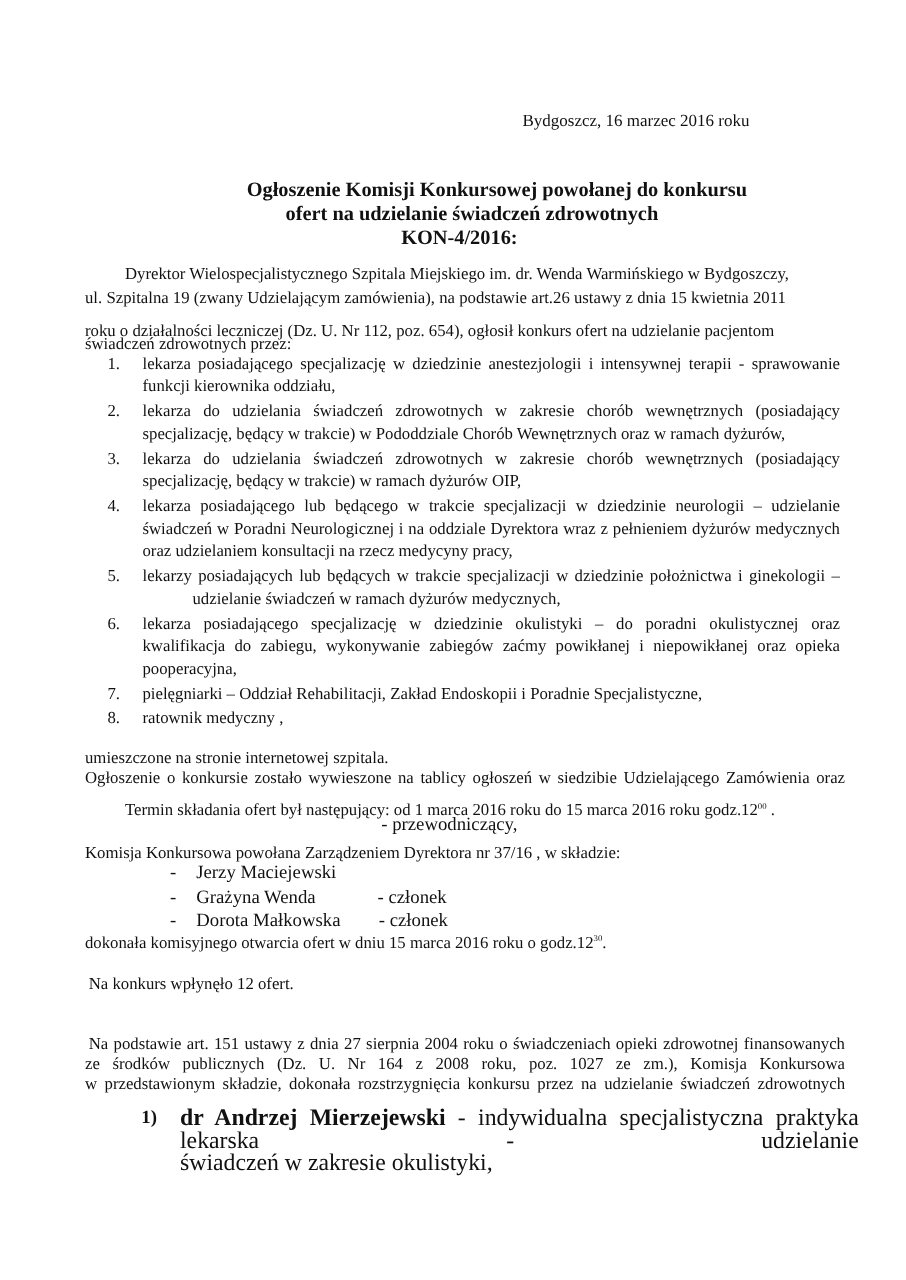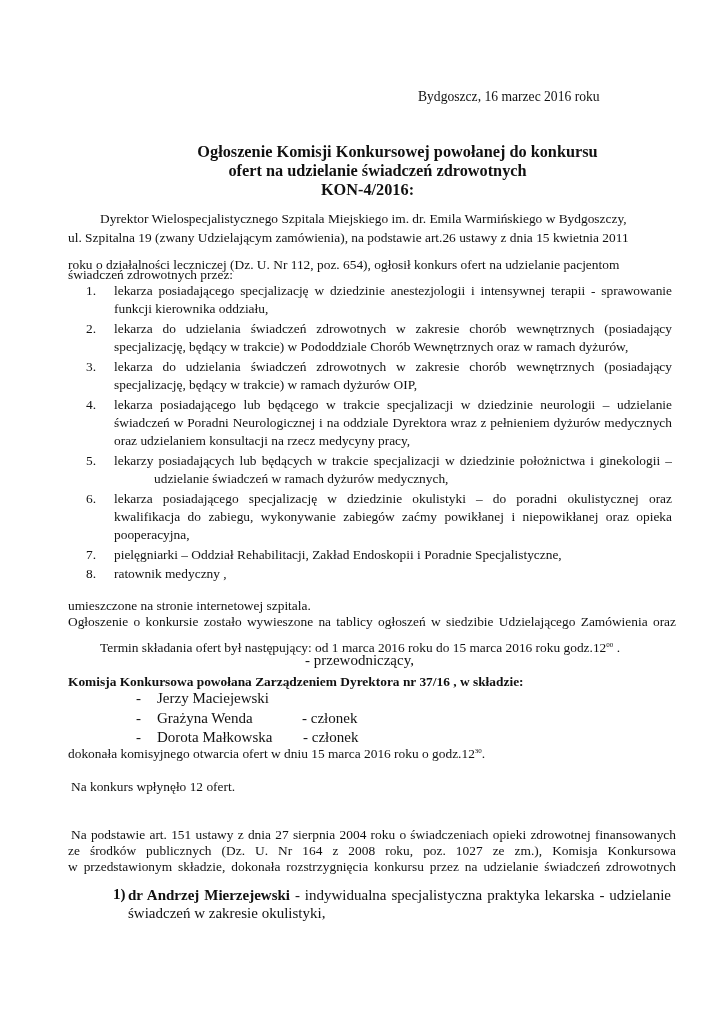--- a/index.html
+++ b/index.html
@@ -17,36 +17,36 @@
   .intro { left: 100px; top: 211px; }
   .list-num { left: 86px; }
   .item-text { left: 114px; width: 558px; white-space: normal; text-align: justify; text-align-last: justify; }
   .item-text.last { text-align-last: left; }
   .para { left: 68px; width: 608px; white-space: normal; text-align: justify; }
   .para .l { display: block; text-align: justify; text-align-last: justify; }
   .para .l.last { text-align-last: left; }
   sup { font-size: 7px; vertical-align: 5px; line-height: 0; }
   .member { font-size: 15px; }
   .winner-num { left: 113px; font-weight: bold; font-size: 15px; }
-  .winner { left: 128px; width: 543px; font-size: 15px; line-height: 18px; white-space: normal; }
+  .winner { left: 144px; width: 543px; font-size: 19px; line-height: 18px; white-space: normal; }
   .winner .l1 { display: block; text-align: justify; text-align-last: justify; }
   .winner b { font-weight: bold; }
 </style>
 </head>
 <body>
 
 <div>
 
   <div class="abs date">Bydgoszcz,  16 marzec 2016 roku</div>
 
   <div class="abs title t1">Ogłoszenie Komisji Konkursowej powołanej do konkursu</div>
   <div class="abs title t2">ofert na udzielanie świadczeń zdrowotnych</div>
   <div class="abs title t3">KON-4/2016:</div>
 
-  <div class="abs intro">Dyrektor Wielospecjalistycznego Szpitala Miejskiego im. dr. Emila Warmińskiego w Bydgoszczy,</div>
+  <div class="abs intro">Dyrektor Wielospecjalistycznego Szpitala Miejskiego im. dr. Wenda Warmińskiego w Bydgoszczy,</div>
   <div class="abs" style="left:68px; top:230px;text-align:right;">ul. Szpitalna 19 (zwany Udzielającym zamówienia), na podstawie art.26  ustawy z dnia 15 kwietnia 2011</div>
   <div class="abs" style="left:68px; top:249px;margin-top:8px;">roku o działalności leczniczej (Dz. U. Nr 112, poz. 654),  ogłosił konkurs ofert  na udzielanie pacjentom</div>
   <div class="abs" style="left:68px; top:267px;">świadczeń zdrowotnych przez:</div>
 
   <div>
     <div class="abs list-num" style="top:283px;">1.</div>
     <div class="abs item-text" style="top:283px;">lekarza posiadającego specjalizację w dziedzinie anestezjologii i intensywnej terapii - sprawowanie</div>
     <div class="abs item-text last" style="top:301px;">funkcji kierownika oddziału,</div>
 
     <div class="abs list-num" style="top:321px;">2.</div>
@@ -80,21 +80,21 @@
 
   <div class="abs para" style="top:598px;">
     <span class="l last">umieszczone na stronie internetowej szpitala.</span>
     <span class="l">Ogłoszenie o konkursie zostało wywieszone na tablicy ogłoszeń w siedzibie Udzielającego Zamówienia oraz</span>
   </div>
 
   <div class="abs" style="left:68px; top:640px;margin-left:32px;">
     <span>Termin składania ofert był następujący: od 1 marca 2016 roku do 15 marca 2016 roku godz.12</span><sup>00</sup><span> .</span>
   </div>
 
-  <div class="abs" style="left:68px; top:674px;font-weight:bold;">Komisja Konkursowa powołana Zarządzeniem Dyrektora nr 37/16 , w składzie:</div>
+  <div class="abs" style="left:68px; top:674px;">Komisja Konkursowa powołana Zarządzeniem Dyrektora nr 37/16 , w składzie:</div>
 
   <div class="abs member" style="left:136px; top:690px;">-</div>
   <div class="abs member" style="left:157px; top:690px;">Jerzy Maciejewski</div>
   <div class="abs member" style="left:305px; top:652px;">- przewodniczący,</div>
 
   <div class="abs member" style="left:136px; top:710px;">-</div>
   <div class="abs member" style="left:157px; top:710px;">Grażyna Wenda</div>
   <div class="abs member" style="left:302px; top:710px;">- członek</div>
 
   <div class="abs member" style="left:136px; top:729px;">-</div>

